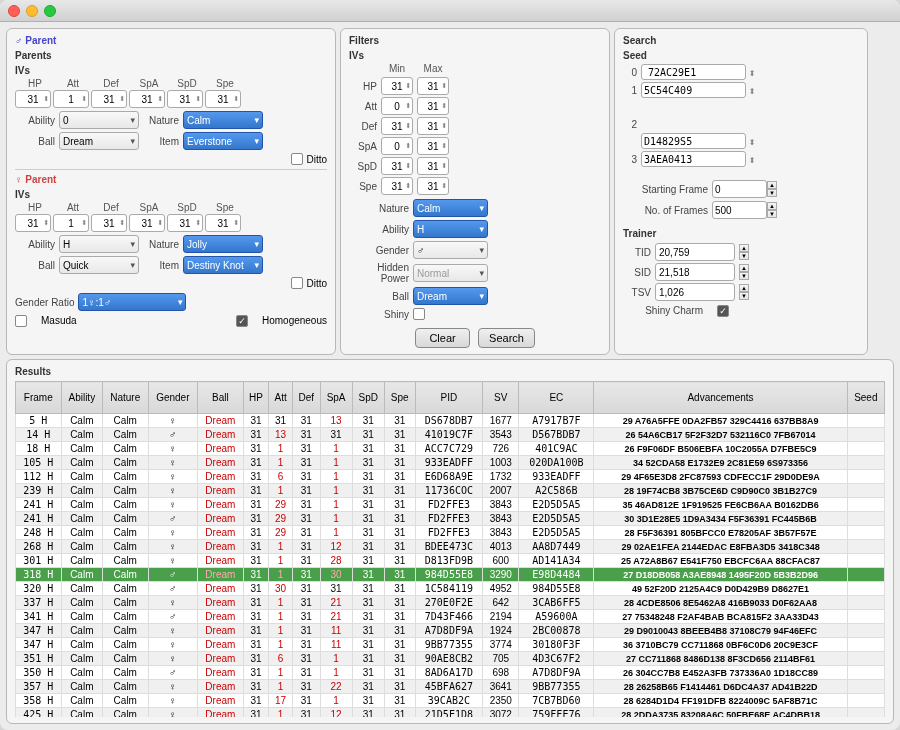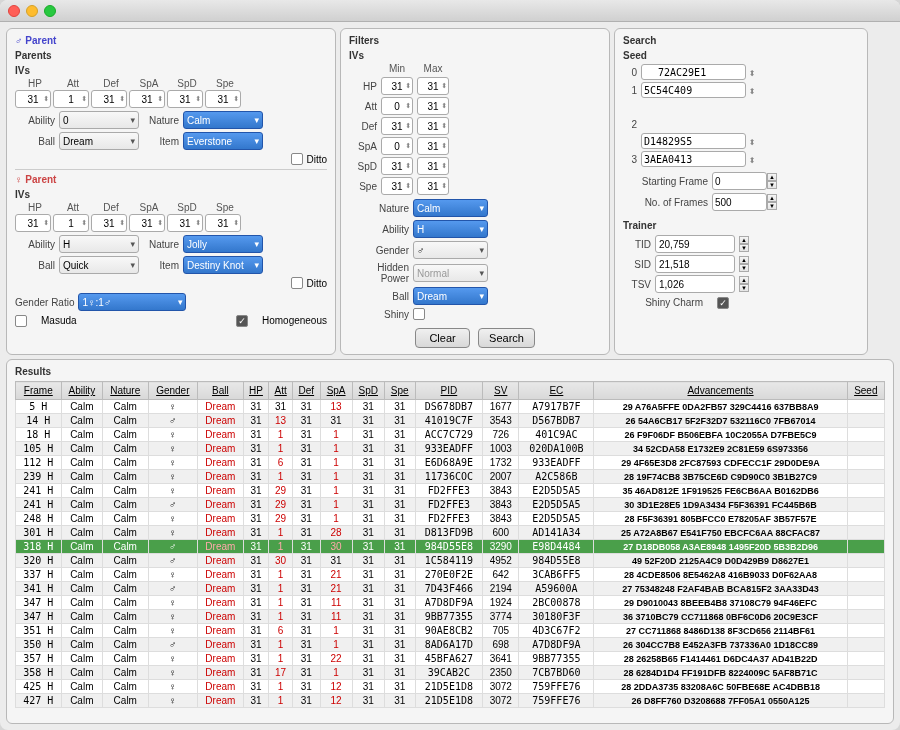--- a/index.html
+++ b/index.html
@@ -217,28 +217,27 @@
       overflow-x: auto;
     }
     .results-table {
       width: 100%;
       border-collapse: collapse;
       font-size: 10px;
     }
     .results-table th {
       background: linear-gradient(to bottom, #e8e8e8, #d8d8d8);
       border: 1px solid #bbb;
-      padding: 3px 3px;
+      padding: 10px 3px;
       text-align: center;
       font-weight: normal;
       white-space: nowrap;
       position: sticky;
       top: 0;
       z-index: 10;
-      text-decoration: underline;
     }
     .results-table td {
       border: 1px solid #ddd;
       padding: 1px 3px;
       text-align: center;
       white-space: nowrap;
     }
     .results-table tr:nth-child(even) td { background: #f0f0f0; }
     .results-table tr:nth-child(odd) td { background: white; }
     .results-table tr.highlighted td {
@@ -570,21 +569,21 @@
 
       <div class="panel search-panel">
         <div class="panel-title">Search</div>
         <div class="section-label">Seed</div>
 
         <table class="seed-table">
           <tbody id="seed-table-body">
               <tr>
     <td class="seed-index">0</td>
     <td>
-      <input class="seed-input" value="72AC29E1" style="font-family: monospace; width: 105px; height: 16px; border: 1px solid rgb(170, 170, 170); border-radius: 3px; background: white; font-size: 10px; padding: 0px 16px;">
+      <input class="seed-input" value="72AC29E1" style="font-family: monospace; width: 105px; height: 16px; border: 1px solid rgb(170, 170, 170); border-radius: 3px; background: white; font-size: 10px; padding: 0px 6px;">
       <span style="font-size:8px;color:#888;cursor:pointer;">⬍</span>
     </td>
   </tr>
               <tr>
     <td class="seed-index">1</td>
     <td>
       <input class="seed-input" value="5C54C409" style="font-family: monospace; width: 105px; height: 16px; border: 1px solid rgb(170, 170, 170); border-radius: 3px; background: white; font-size: 10px; padding: 0px 2px;">
       <span style="font-size:8px;color:#888;cursor:pointer;">⬍</span>
     </td>
   </tr>
@@ -598,21 +597,21 @@
               <tr>
     <td class="seed-index">3</td>
     <td>
       <input class="seed-input" value="3AEA0413" style="font-family: monospace; width: 105px; height: 16px; border: 1px solid rgb(170, 170, 170); border-radius: 3px; background: white; font-size: 10px; padding: 0px 2px;">
       <span style="font-size:8px;color:#888;cursor:pointer;">⬍</span>
     </td>
   </tr>
             </tbody>
         </table>
 
-        <div class="form-row" style="margin-top:4px;">
+        <div class="form-row" style="margin-top:12px;">
           <span style="font-size:10px;color:#444;width:85px;text-align:right;">Starting Frame</span>
           <div class="spin-wrap">
             <div class="form-input" style="width:55px;display:flex;align-items:center;padding:0 2px;">
                 <span>0</span>
               </div>
             <div class="spin-up-down">
               <div class="spin-btn">▲</div>
               <div class="spin-btn">▼</div>
             </div>
           </div>
@@ -850,20 +849,38 @@
                 <td class="red-val">1</td>
                 <td>31</td>
                 <td>31</td>
                 <td class="seed-hex">FD2FFE3</td>
                 <td>3843</td>
                 <td class="seed-hex">E2D5D5A5</td>
                 <td class="adv-text">28 F5F36391 805BFCC0 E78205AF 3B57F57E</td>
                 <td></td>
               </tr>
               <tr>
+                <td class="frame-num">268 H</td>
+                <td>Calm</td>
+                <td>Calm</td>
+                <td>♀</td>
+                <td class="red-val">Dream</td>
+                <td>31</td>
+                <td class="red-val">1</td>
+                <td>31</td>
+                <td class="red-val">12</td>
+                <td>31</td>
+                <td>31</td>
+                <td class="seed-hex">BDEE473C</td>
+                <td>4013</td>
+                <td class="seed-hex">AA8D7449</td>
+                <td class="adv-text">29 02AE1FEA 2144EDAC E8FBA3D5 3418C348</td>
+                <td></td>
+              </tr>
+              <tr>
                 <td class="frame-num">301 H</td>
                 <td>Calm</td>
                 <td>Calm</td>
                 <td>♀</td>
                 <td class="red-val">Dream</td>
                 <td>31</td>
                 <td class="red-val">1</td>
                 <td>31</td>
                 <td class="red-val">28</td>
                 <td>31</td>

